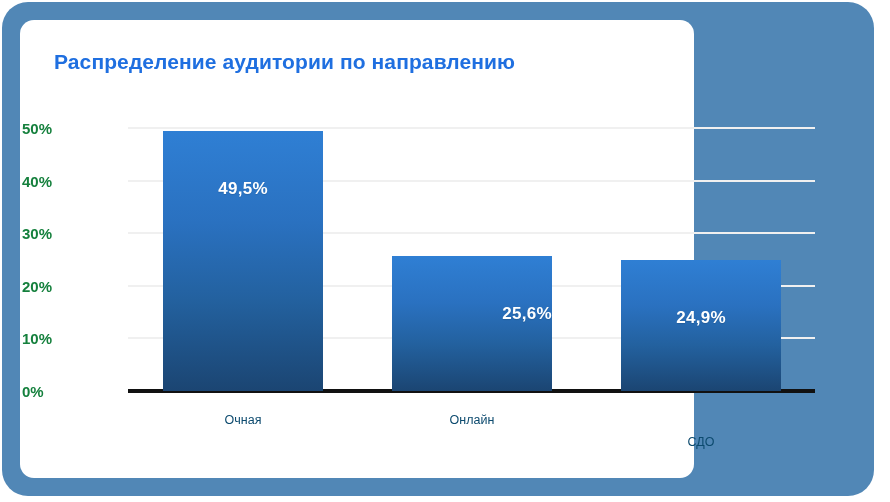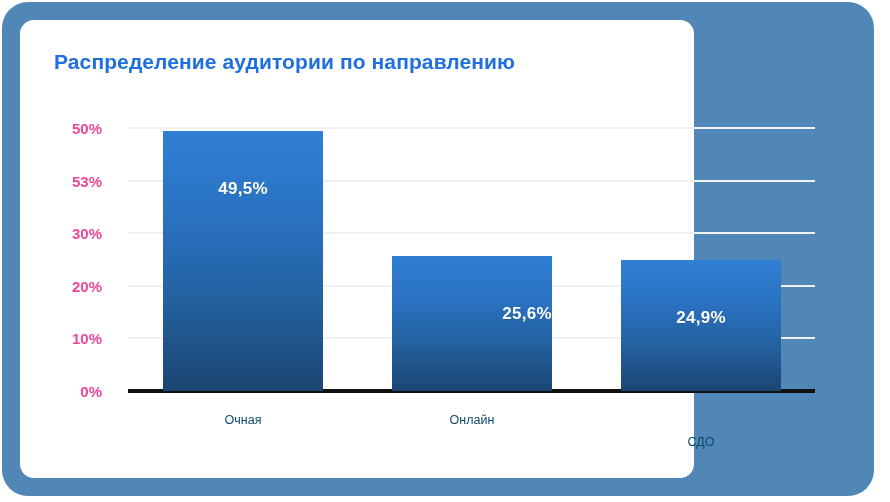--- a/index.html
+++ b/index.html
@@ -77,24 +77,23 @@
     left: 108px;
     width: 687px;
     height: 4px;
     background: #111111;
   }
 
   .ytick {
     position: absolute;
     right: 736px;       
     width: 80px;
-    text-align: right;
     font-size: 15px;
     font-weight: bold;
-    color: #ec4899;
+    color: #15803d;
     transform: translateY(-50%);
     white-space: nowrap;
   }
 
   
   .bar {
     position: absolute;
     background: linear-gradient(to bottom, #2f7fd4 0%, #2a71c0 35%, #23619f 65%, #1b4572 100%);
   }
   .bar-value {
@@ -129,21 +128,21 @@
 
     <div class="plot" id="plot">
         <div class="ytick" style="top: 371px;">0%</div>
         <div class="gridline" style="top: 317.4px;"></div>
         <div class="ytick" style="top: 318.4px;">10%</div>
         <div class="gridline" style="top: 264.8px;"></div>
         <div class="ytick" style="top: 265.8px;">20%</div>
         <div class="gridline" style="top: 212.2px;"></div>
         <div class="ytick" style="top: 213.2px;">30%</div>
         <div class="gridline" style="top: 159.6px;"></div>
-        <div class="ytick" style="top: 160.6px;">53%</div>
+        <div class="ytick" style="top: 160.6px;">40%</div>
         <div class="gridline" style="top: 107px;"></div>
         <div class="ytick" style="top: 108px;">50%</div>
         <div class="axis-line" style="top: 369px;"></div>
         <div class="bar" style="left: 143px; top: 110.63px; width: 160px; height: 260.37px;">
           <div class="bar-value" style="top: 18px;">49,5%</div>
         </div>
         <div class="xtick" style="left: 143px; width: 160px; top: 393px;">Очная</div>
         <div class="bar" style="left: 372px; top: 236.344px; width: 160px; height: 134.656px;">
           <div class="bar-value" style="top: 18px; text-align: right;">25,6%</div>
         </div>

